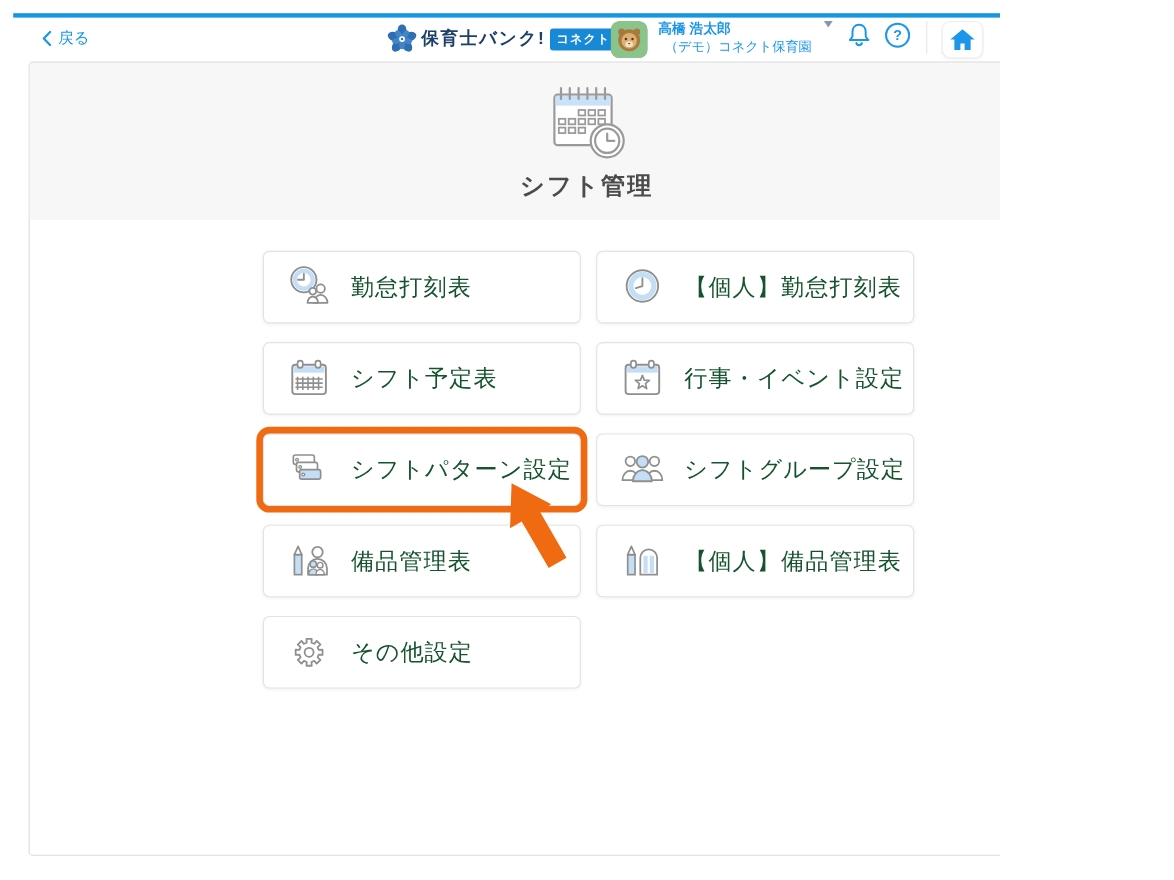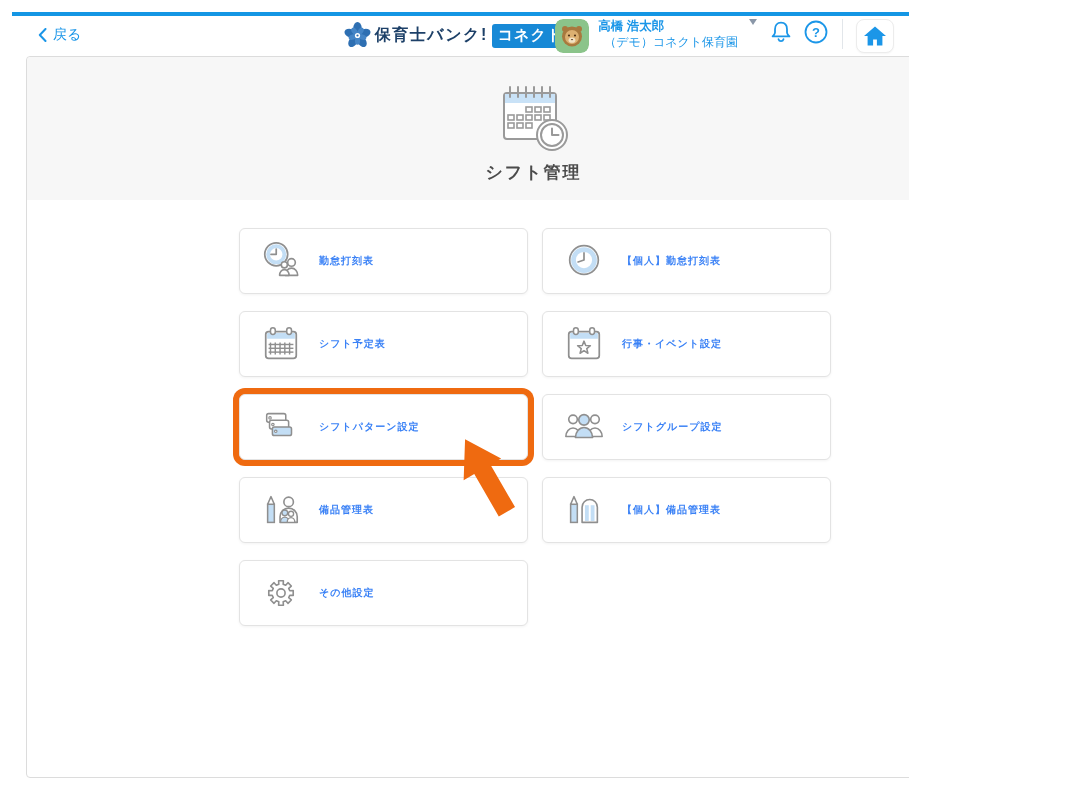--- a/index.html
+++ b/index.html
@@ -7,53 +7,53 @@
   body { font-family:"Liberation Sans","DejaVu Sans",sans-serif; }
   .app { position:relative; width:909px; height:800px; background:#fff; overflow:hidden; }
 
   .topbar { position:absolute; left:12px; top:12px; width:1041px; height:4px; background:#1496e4; }
 
   
   .back-link { position:absolute; left:38px; top:26px; display:flex; align-items:center; gap:6px;
                color:#1b96e8; font-size:14px; cursor:pointer; }
   .logo { position:absolute; left:4px; right:0; top:22px; display:flex; justify-content:center; align-items:center; gap:4px; }
   .logo-title { color:#1d4068; font-size:16px; font-weight:bold; letter-spacing:1.5px; }
-  .logo-badge { background:#1789d6; color:#fff; font-size:15px; font-weight:bold; letter-spacing:1px;
+  .logo-badge { background:#1789d6; color:#fff; font-size:11px; font-weight:bold; letter-spacing:1px;
                 padding:2px 6px 3px; border-radius:3px; }
   .user-cluster { position:absolute; right:15px; top:19px; display:flex; align-items:flex-start; gap:9px; }
   .avatar { width:34px; height:34px; border-radius:8px; overflow:hidden; flex:none; }
   .user-text { display:flex; flex-direction:column; line-height:1.25; color:#1b96e8; }
   .user-name { font-size:12.5px; font-weight:bold; }
   .user-org  { font-size:12px; padding-left:6px; }
   .caret { width:0; height:0; border-left:4.5px solid transparent; border-right:4.5px solid transparent;
            border-top:6px solid #8a97a8; margin:0 2px; cursor:pointer; }
   .hicon { width:26px; height:26px; cursor:pointer; display:block; }
   .vdiv { width:1px; height:30px; background:#e2e6ea; margin:0 4px; }
   .home-btn { width:38px; height:34px; border:1px solid #ececec; border-radius:8px; background:#fff;
               display:flex; align-items:center; justify-content:center; cursor:pointer;
               box-shadow:0 1px 2px rgba(0,0,0,.04); }
 
   
   .panel { position:absolute; left:26px; top:56px; width:1015px; height:722px; background:#fff;
            border:1px solid #dcdcdc; border-radius:4px; }
   .panel-head { height:143px; background:#f7f7f7; border-radius:4px 4px 0 0;
                 display:flex; flex-direction:column; align-items:center; justify-content:flex-end; }
   .hero-icon { width:80px; height:72px; margin-bottom:6px; }
-  .page-title { font-size:17px; font-weight:bold; color:#4b4b4b; letter-spacing:2px; margin-bottom:16px; }
+  .page-title { font-size:22px; font-weight:bold; color:#4b4b4b; letter-spacing:2px; margin-bottom:16px; }
 
   
   .grid { position:absolute; left:212px; top:171px; display:grid;
           grid-template-columns:289px 289px; column-gap:14px; row-gap:17px; }
   .card { height:66px; background:#fff; border:1px solid #e3e3e3; border-radius:6px;
           display:flex; align-items:center; gap:17px; padding-left:20px; cursor:pointer;
           box-shadow:0 1px 3px rgba(0,0,0,.05); }
   .card.highlighted { box-shadow:0 0 0 6px #ef6a10; }
   .card-icon { width:42px; height:42px; flex:none; }
   .card-icon svg { width:42px; height:42px; display:block; }
-  .card-label { font-size:10px; font-weight:bold; color:#3b82f6; letter-spacing:1px; }
+  .card-label { font-size:21px; font-weight:normal; color:#14532d; letter-spacing:1px; }
 
   .cursor-arrow { position:absolute; left:442px; top:439px; width:75px; height:80px; pointer-events:none; }
 </style>
 </head>
 <body>
 
 <div class="app">
 
   <div class="topbar"></div>
 

